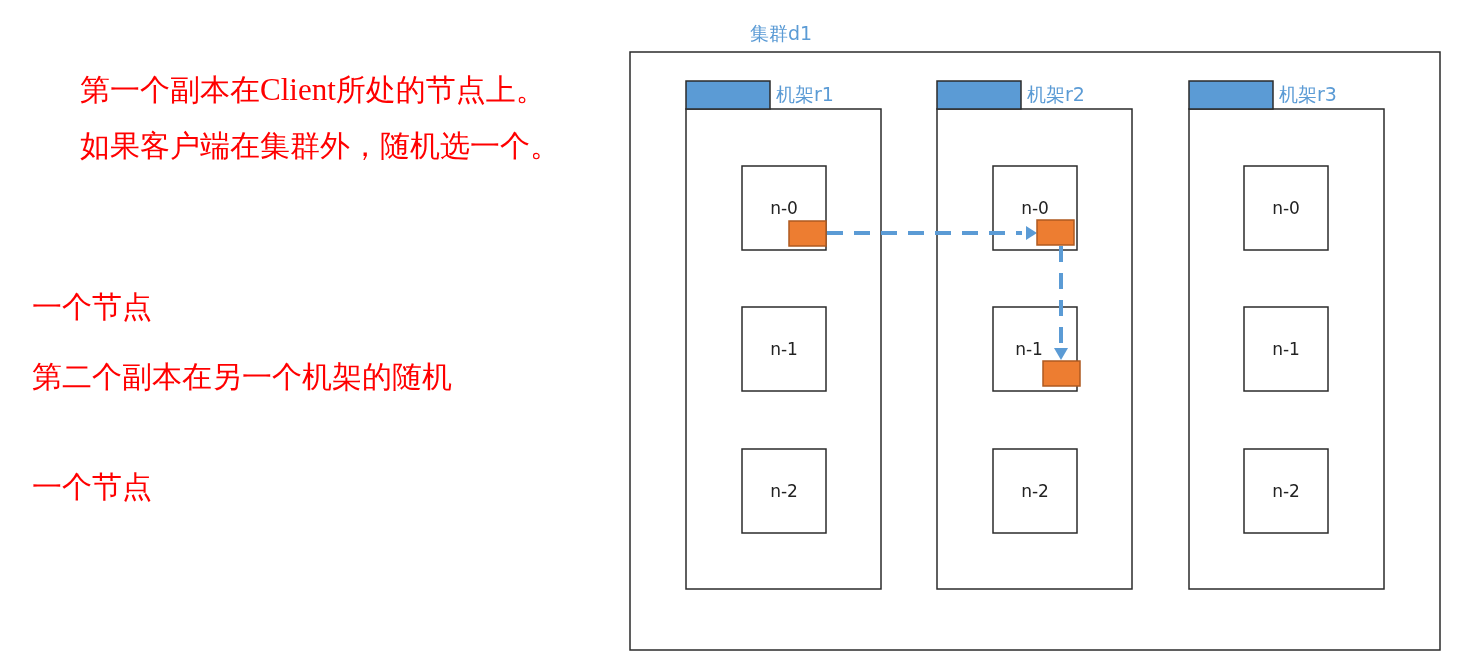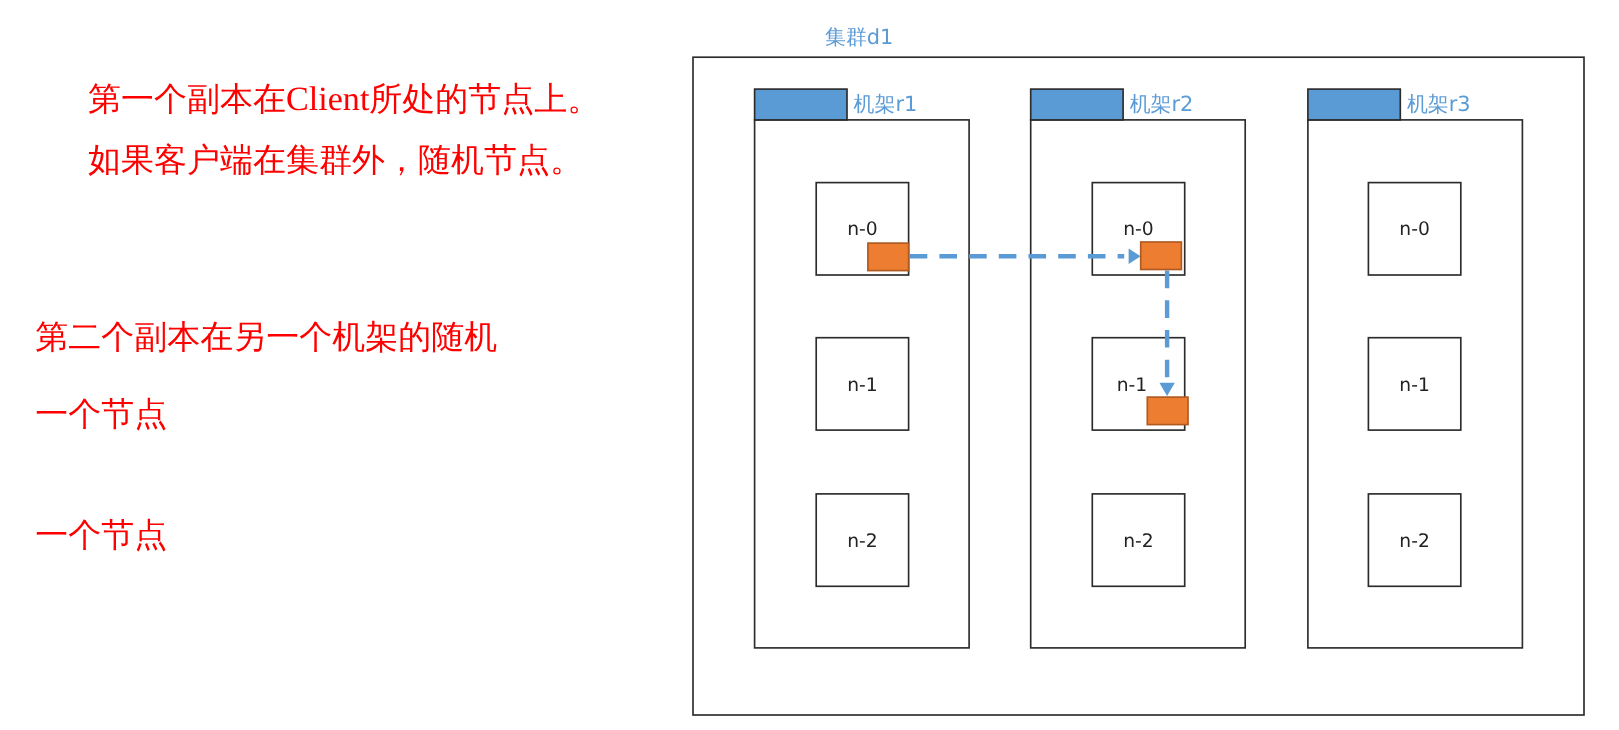--- a/index.html
+++ b/index.html
@@ -19,25 +19,25 @@
   .node-label { fill: #222222; font-size: 17px; font-family: "DejaVu Sans", sans-serif; }
   .replica { fill: #ed7d31; stroke: #ae5a21; stroke-width: 1.5; }
   .flow { stroke: #5b9bd5; stroke-width: 4; stroke-dasharray: 16 11; fill: none; }
   .arrowhead { fill: #5b9bd5; }
 </style>
 </head>
 <body>
 
 <div id="d1" class="desc">
   <div><span>第一个副本在</span><span class="latin">Client</span><span>所处的节点上。</span></div>
-  <div>如果客户端在集群外，随机节点。</div>
+  <div>如果客户端在集群外，随机选一个。</div>
 </div>
 <div id="d2" class="desc">
+  <div>一个节点</div>
   <div>第二个副本在另一个机架的随机</div>
-  <div>一个节点</div>
 </div>
 <div id="d3" class="desc">
   <div>一个节点</div>
 </div>
 
 <svg width="1472" height="664" viewBox="0 0 1472 664">
   <text class="blue-label" x="750" y="40">集群d1</text>
   <rect class="box" x="630" y="52" width="810" height="598"></rect>
 
   <g>

